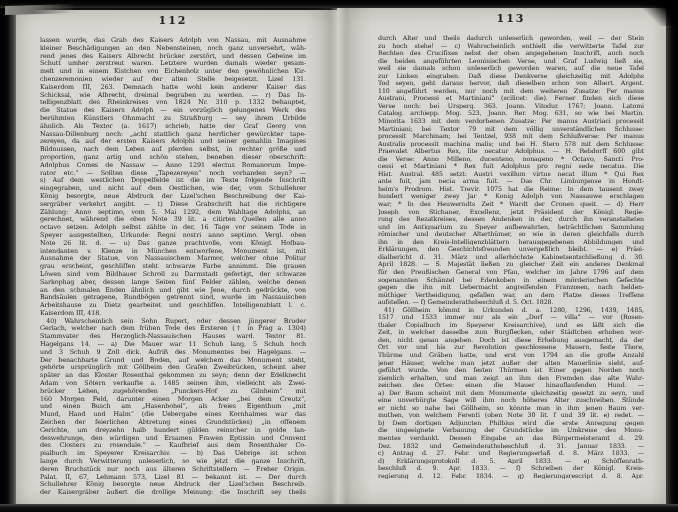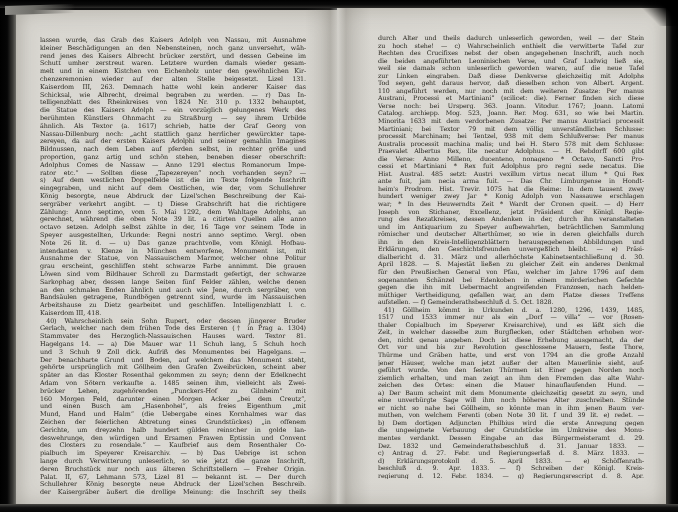--- a/index.html
+++ b/index.html
@@ -46,20 +46,21 @@
   }
   .page-right .line{font-size:6.3px;height:7.55px;line-height:7.55px;}
   .line.nojust{text-align-last:left;}
 </style>
 </head>
 <body>
 
 <div class="scan">
 
   <div class="page page-left">
+    <div class="pagenum">112</div>
     <div class="textblock" style="color: rgb(40, 38, 31);">
         <div class="line">lassen wurde, das Grab des Kaisers Adolph von Nassau, mit Ausnahme</div>
         <div class="line">kleiner Beschädigungen an den Nebensteinen, noch ganz unversehrt, wäh-</div>
         <div class="line">rend jenes des Kaisers Albrecht brücker zerstört, und dessen Gebeine im</div>
         <div class="line">Schutt umher zerstreut waren. Letztere wurden damals wieder gesam-</div>
         <div class="line">melt und in einem Kistchen von Eichenholz unter den gewöhnlichen Kir-</div>
         <div class="line">chenzeremonien wieder auf der alten Stelle beigesetzt. Lizel 131.</div>
         <div class="line">Kaiserdom III, 263. Demnach hatte wohl kein anderer Kaiser das</div>
         <div class="line">Schicksal, wie Albrecht, dreimal begraben zu werden. — r) Das In-</div>
         <div class="line">telligenzblatt des Rheinkreises von 1824 Nr. 310 p. 1332 behauptet,</div>
@@ -79,21 +80,21 @@
         <div class="line">Zählung: Anno septimo, vom 5. Mai 1292, dem Wahltage Adolphs, an</div>
         <div class="line">gerechnet, während die oben Note 39 lit. a citirten Quellen alle anno</div>
         <div class="line">octavo setzen. Adolph selbst zählte in der, 16 Tage vor seinem Tode in</div>
         <div class="line">Speyer ausgestellten, Urkunde: Regni nostri anno septimo. Vergl. oben</div>
         <div class="line">Note 26 lit. d. — u) Das ganze prachtvolle, vom Königl. Hofbau-</div>
         <div class="line">intendanten v. Klenze in München entworfene, Monument ist, mit</div>
         <div class="line">Ausnahme der Statue, von Nassauischem Marmor, welcher ohne Politur</div>
         <div class="line">grau erscheint, geschliffen steht schwarze Farbe annimmt. Die grauen</div>
         <div class="line">Löwen sind vom Bildhauer Schroll zu Darmstadt gefertigt, der schwarze</div>
         <div class="line">Sarkophag aber, dessen lange Seiten fünf Felder zählen, welche denen</div>
-        <div class="line">an den schmalen Enden ähnlich und auch wie Jene, durch sergräber, von</div>
+        <div class="line">an den schmalen Enden ähnlich und gibt wie Jene, durch gedrückte, von</div>
         <div class="line">Bandsäulen getragene, Rundbögen getrennt sind, wurde im Nassauischen</div>
         <div class="line">Arbeitshause zu Dietz gearbeitet und geschliffen. Intelligenzblatt l. c.</div>
         <div class="line nojust">Kaiserdom III, 418.</div>
         <div class="line">  40) Wahrscheinlich sein Sohn Rupert, oder dessen jüngerer Bruder</div>
         <div class="line">Gerlach, welcher nach dem frühen Tode des Ersteren († in Prag a. 1304)</div>
         <div class="line">Stammvater des Herzoglich-Nassauischen Hauses ward. Textor 81.</div>
         <div class="line">Hagelgans 14. — a) Die Mauer war 11 Schuh lang, 5 Schuh hoch</div>
         <div class="line">und 3 Schuh 9 Zoll dick. Aufriß des Monumentes bei Hagelgans. —</div>
         <div class="line">Der benachbarte Grund und Boden, auf welchem das Monument steht,</div>
         <div class="line">gehörte ursprünglich mit Göllheim den Grafen Zweibrücken, scheint aber</div>
@@ -110,20 +111,21 @@
         <div class="line">pialbuch im Speyerer Kreisarchiv. — b) Das Uebrige ist schon</div>
         <div class="line">lange durch Verwitterung unleserlich, so wie jetzt die ganze Inschrift,</div>
         <div class="line">deren Bruchstück nur noch aus älteren Schriftstellern — Freher Origin.</div>
         <div class="line">Palat. II, 67, Lehmann 573, Lizel 81 — bekannt ist. — Der durch</div>
         <div class="line">Schullehrer König besorgte neue Abdruck der Lizel'schen Beschreib.</div>
         <div class="line">der Kaisergräber äußert die drollige Meinung: die Inschrift sey theils</div>
       </div>
   </div>
 
   <div class="page page-right">
+    <div class="pagenum">113</div>
     <div class="textblock" style="color: rgb(40, 38, 31);">
         <div class="line">durch Alter und theils dadurch unleserlich geworden, weil — der Stein</div>
         <div class="line">zu hoch stehe! — c) Wahrscheinlich enthielt die verwitterte Tafel zur</div>
         <div class="line">Rechten des Crucifixes nebst der oben angegebenen Inschrift, auch noch</div>
         <div class="line">die beiden angeführten Leoninischen Verse, und Graf Ludwig ließ sie,</div>
         <div class="line">weil sie damals schon unleserlich geworden waren, auf die neue Tafel</div>
         <div class="line">zur Linken eingraben. Daß diese Denkverse gleichzeitig mit Adolphs</div>
         <div class="line">Tod seyen, geht daraus hervor, daß dieselben schon von Albert. Argent.</div>
         <div class="line">110 angeführt werden, nur noch mit dem weiteren Zusatze: Per manus</div>
         <div class="line">Austrani, Processi et Martiniani“ (scilicet: die). Ferner finden sich diese</div>

